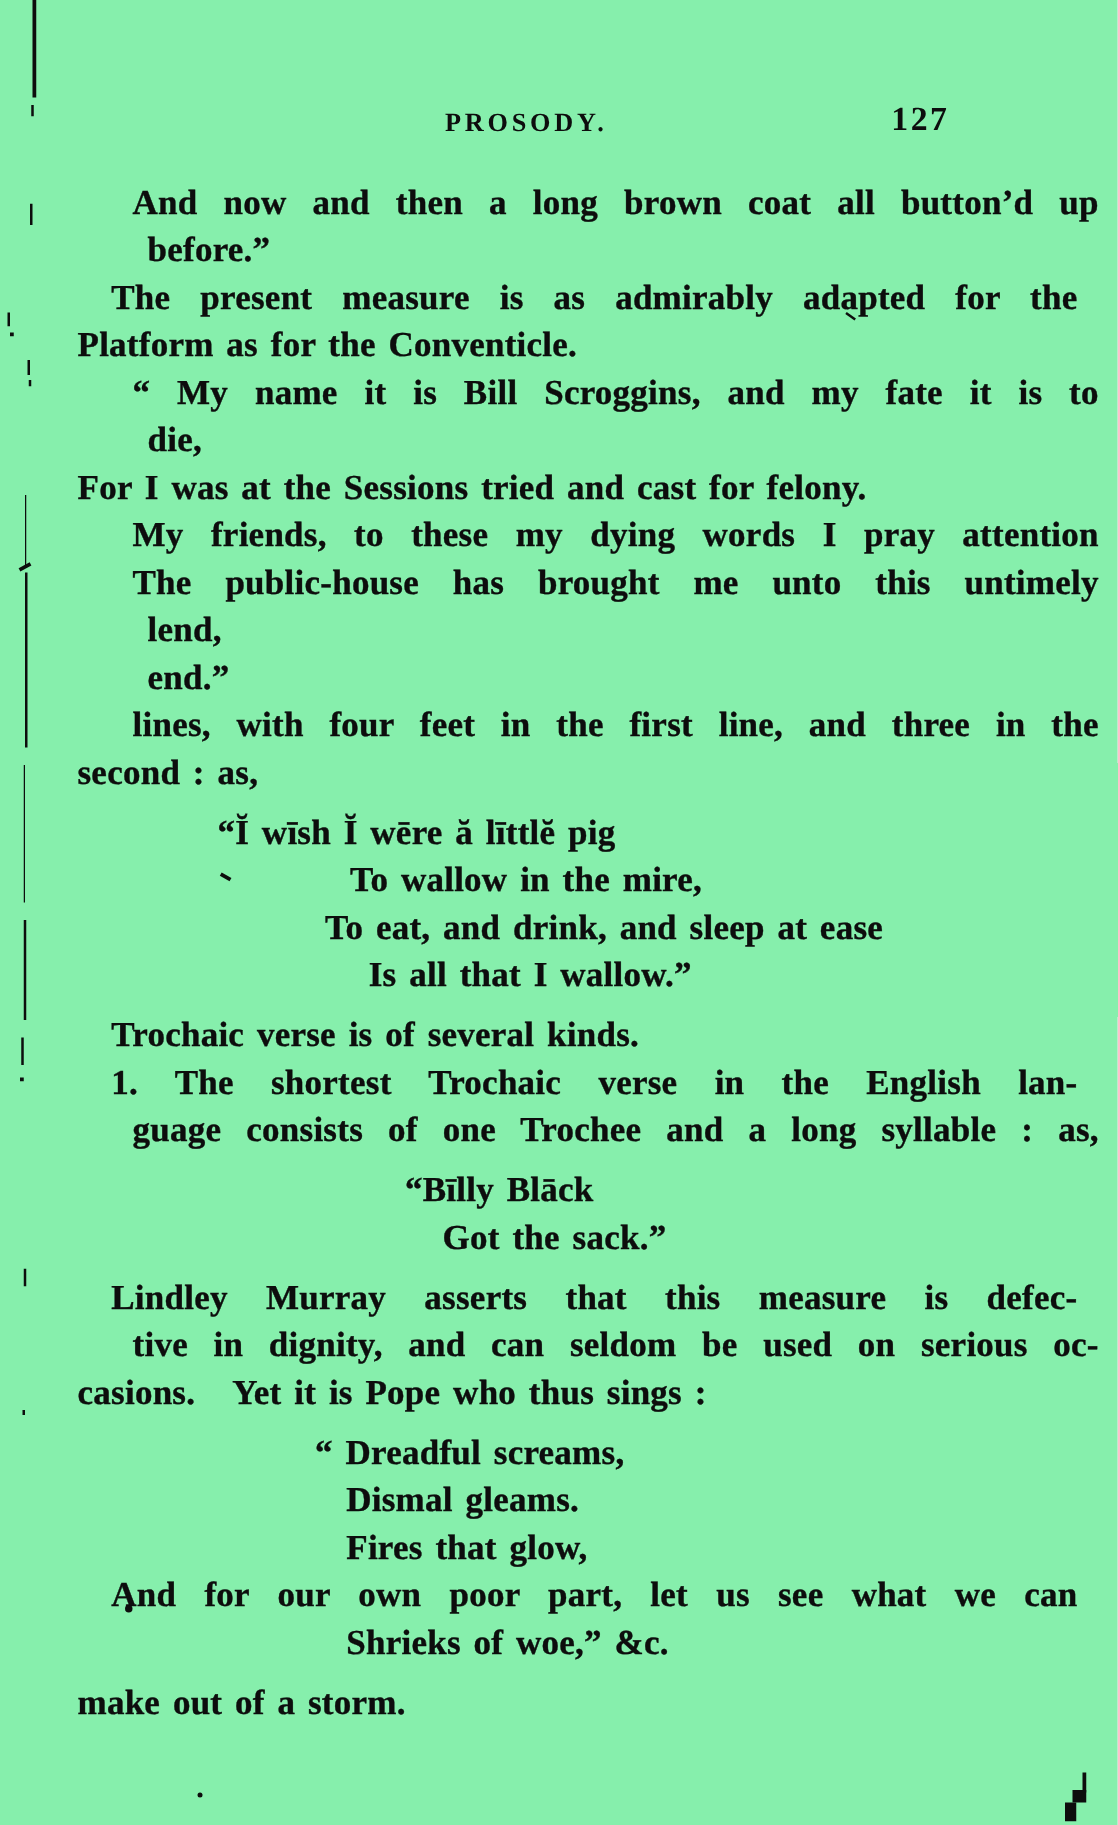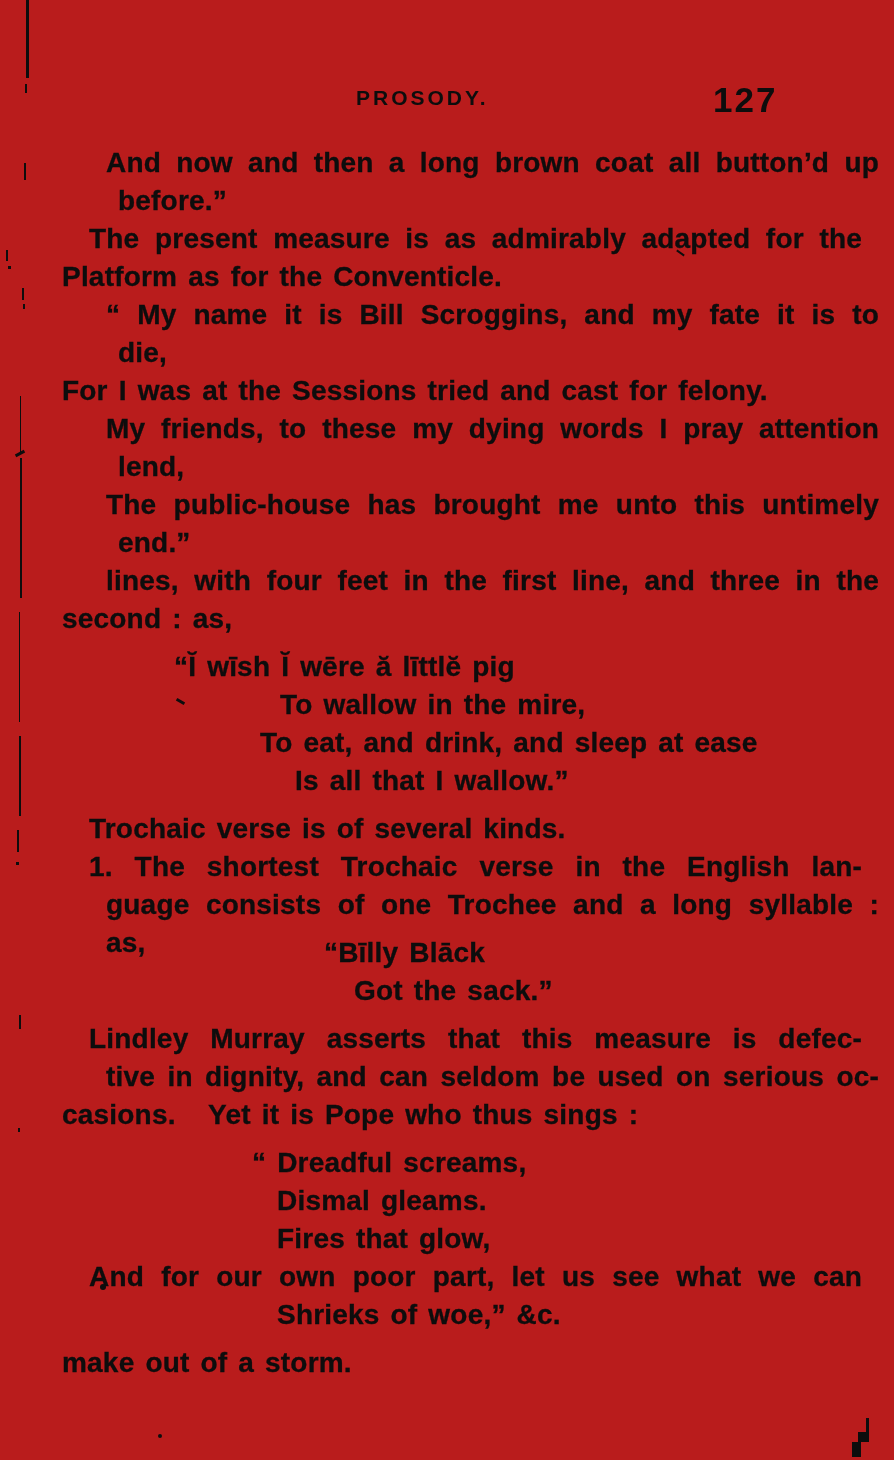--- a/index.html
+++ b/index.html
@@ -1,32 +1,32 @@
 <!DOCTYPE html>
 <html><head>
 <meta charset="utf-8">
 <style>
   html,body{margin:0;padding:0;background:#e8e8e8;}
   .page{
     position:relative;
     width:894px;height:1460px;
-    background:#b91c1c;
+    background:#86efac;
     overflow:hidden;
-    font-family:Liberation Sans, sans-serif;
+    font-family:Liberation Serif, serif;
     font-weight:700;
     color:#0d0d0d;
   }
   .running-head{
     position:absolute;top:86px;left:356px;
     font-size:21px;letter-spacing:3px;
     font-weight:700;
   }
   .page-number{
     position:absolute;top:80px;left:713px;
-    font-size:35px;letter-spacing:2px;
+    font-size:27px;letter-spacing:2px;
     font-weight:700;
     text-align:right;
   }
   .content{
     position:absolute;top:144px;left:62px;width:780px;
   }
   .ln{
     white-space:pre;
     font-size:28px;line-height:38px;height:38px;
     word-spacing:3px;letter-spacing:0.2px;
@@ -61,22 +61,22 @@
 
   <div class="content">
     <div class="ln j">And now and then a long brown coat all button’d up</div>
     <div class="ln hang">before.”</div>
     <div class="ln j ind">The present measure is as admirably adapted for the</div>
     <div class="ln">Platform as for the Conventicle.</div>
     <div class="ln j">“ My name it is Bill Scroggins, and my fate it is to</div>
     <div class="ln hang">die,</div>
     <div class="ln">For I was at the Sessions tried and cast for felony.</div>
     <div class="ln j">My friends, to these my dying words I pray attention</div>
+    <div class="ln j">The public-house has brought me unto this untimely</div>
     <div class="ln hang">lend,</div>
-    <div class="ln j">The public-house has brought me unto this untimely</div>
     <div class="ln hang">end.”</div>
     <div class="ln j">lines, with four feet in the first line, and three in the</div>
     <div class="ln">second : as,</div>
     <div class="ln vpig1 gt">“Ĭ wīsh Ĭ wēre ă līttlĕ pig</div>
     <div class="ln vpig2">To wallow in the mire,</div>
     <div class="ln vpig3">To eat, and drink, and sleep at ease</div>
     <div class="ln vpig4 gb">Is all that I wallow.”</div>
     <div class="ln ind">Trochaic verse is of several kinds.</div>
     <div class="ln j ind">1. The shortest Trochaic verse in the English lan-</div>
     <div class="ln j">guage consists of one Trochee and a long syllable : as,</div>

